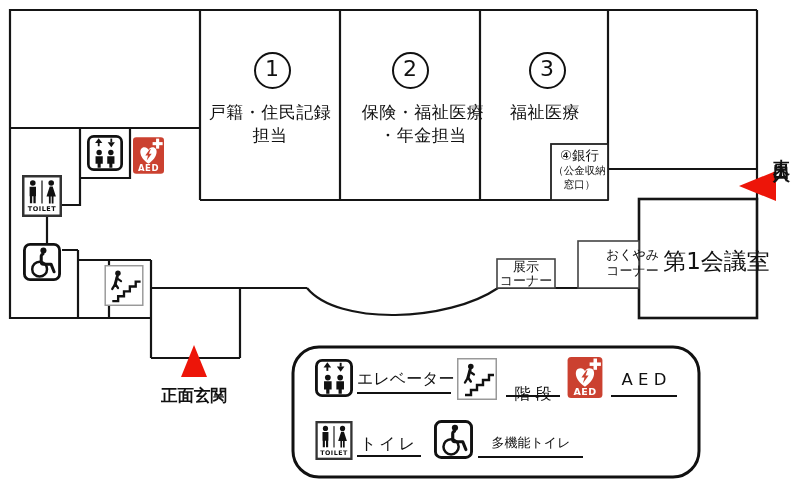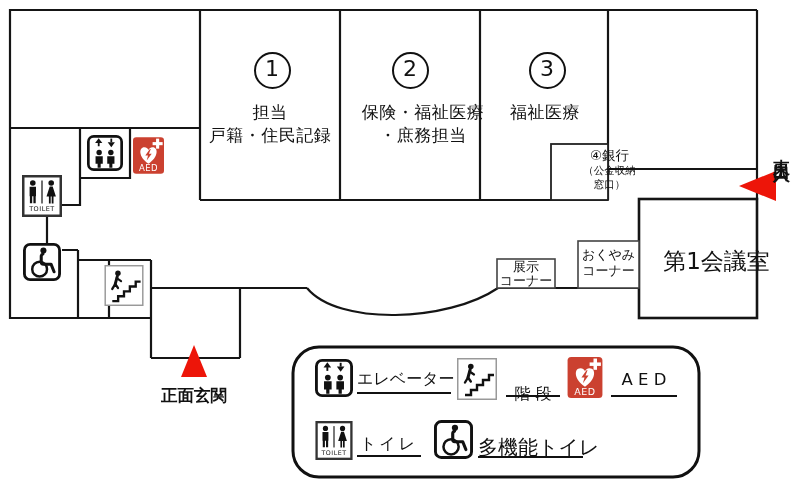--- a/index.html
+++ b/index.html
@@ -5,21 +5,21 @@
   html,body{margin:0;padding:0;background:#fff;}
   .canvas{position:relative;width:800px;height:490px;background:#fff;overflow:hidden;
           font-family:"DejaVu Sans",sans-serif;color:#111;}
   .abs{position:absolute;}
   svg.plan{position:absolute;left:0;top:0;}
   .room-circle{width:33px;height:33px;border:2.5px solid #111;border-radius:50%;
                text-align:center;line-height:29px;font-size:22px;background:#fff;}
   .room-label{text-align:center;font-size:17px;line-height:22.5px;letter-spacing:0.5px;}
   .small-box-label{text-align:center;}
   .legend-label{text-align:center;font-size:16px;white-space:nowrap;}
-  .sign-text{text-align:center;font-weight:normal;letter-spacing:0.5px;}
+  .sign-text{text-align:center;font-weight:bold;letter-spacing:0.5px;}
   .vtext{writing-mode:vertical-rl;text-orientation:upright;font-weight:bold;
          font-size:17px;letter-spacing:3px;line-height:20px;}
 </style>
 </head>
 <body>
 
 <div class="canvas">
 
   <svg class="plan" width="800" height="490" viewBox="0 0 800 490">
     <defs>
@@ -102,61 +102,61 @@
 
     <use href="#sym-elevator" x="315" y="358" width="38" height="40"></use>
     <use href="#sym-stairs" x="457" y="358" width="40" height="42"></use>
     <use href="#sym-aed" x="567" y="357" width="36" height="41"></use>
     <use href="#sym-toilet" x="315" y="421" width="38" height="39"></use>
     <use href="#sym-wheelchair" x="434" y="420" width="39" height="39"></use>
   </svg>
 
   <div class="abs room-circle" style="left:253.5px;top:51.5px;">1</div>
   <div class="abs room-label" style="left:195px;top:101px;width:150px;">
+    <div>戸籍・住民記録</div>
     <div>担当</div>
-    <div>戸籍・住民記録</div>
   </div>
 
   <div class="abs room-circle" style="left:391.5px;top:51.5px;">2</div>
   <div class="abs room-label" style="left:348px;top:101px;width:150px;">
     <div>保険・福祉医療</div>
-    <div>・庶務担当</div>
+    <div>・年金担当</div>
   </div>
 
   <div class="abs room-circle" style="left:528.5px;top:51.5px;">3</div>
   <div class="abs room-label" style="left:470px;top:101px;width:150px;">
     <div>福祉医療</div>
   </div>
 
-  <div class="abs small-box-label" style="left:551px;top:147px;width:57px;margin-left:30px;">
+  <div class="abs small-box-label" style="left:551px;top:147px;width:57px;">
     <div style="font-size:13.5px;line-height:17px;">④銀行</div>
     <div style="font-size:10.5px;line-height:13.5px;">（公金収納</div>
     <div style="font-size:10.5px;line-height:13.5px;">窓口）</div>
   </div>
 
   <div class="abs" style="left:649px;top:246px;width:135px;text-align:center;font-size:23px;">第1会議室</div>
 
   <div class="abs small-box-label" style="left:497px;top:260px;width:58px;font-size:13px;line-height:13.5px;">
     <div>展示</div>
     <div>コーナー</div>
   </div>
 
-  <div class="abs small-box-label" style="left:578px;top:247px;width:61px;font-size:13px;line-height:16px;">
+  <div class="abs small-box-label" style="left:578px;top:247px;width:61px;font-size:13px;line-height:16px;padding-left:24px;">
     <div>おくやみ</div>
     <div>コーナー</div>
   </div>
 
   <div class="abs vtext" style="left:772px;top:145px;height:110px;">東出入口</div>
   <div class="abs" style="left:153px;top:385px;width:82px;text-align:center;font-size:16.5px;font-weight:bold;">正面玄関</div>
 
   <div class="abs sign-text" style="left:22px;top:205px;width:40px;font-size:6.5px;color:#111;">TOILET</div>
   <div class="abs sign-text" style="left:133px;top:163px;width:31px;font-size:8.5px;color:#fff;">AED</div>
 
   <div class="abs legend-label" style="left:357px;top:369px;width:94px;">エレベーター</div>
   <div class="abs legend-label" style="left:506px;top:371px;width:54px;margin-top:13px;">階 段</div>
   <div class="abs legend-label" style="left:611px;top:370px;width:66px;font-size:16.5px;">A E D</div>
   <div class="abs legend-label" style="left:357px;top:434px;width:64px;letter-spacing:3px;text-align:center;">トイレ</div>
-  <div class="abs legend-label" style="left:478px;top:434px;width:106px;font-size:20px;">多機能トイレ</div>
+  <div class="abs legend-label" style="left:478px;top:434px;width:106px;font-size:13px;">多機能トイレ</div>
 
   <div class="abs sign-text" style="left:315px;top:449px;width:38px;font-size:6.3px;color:#111;">TOILET</div>
   <div class="abs sign-text" style="left:567px;top:386px;width:36px;font-size:9.5px;color:#fff;">AED</div>
 
 </div>
 
 </body></html>

